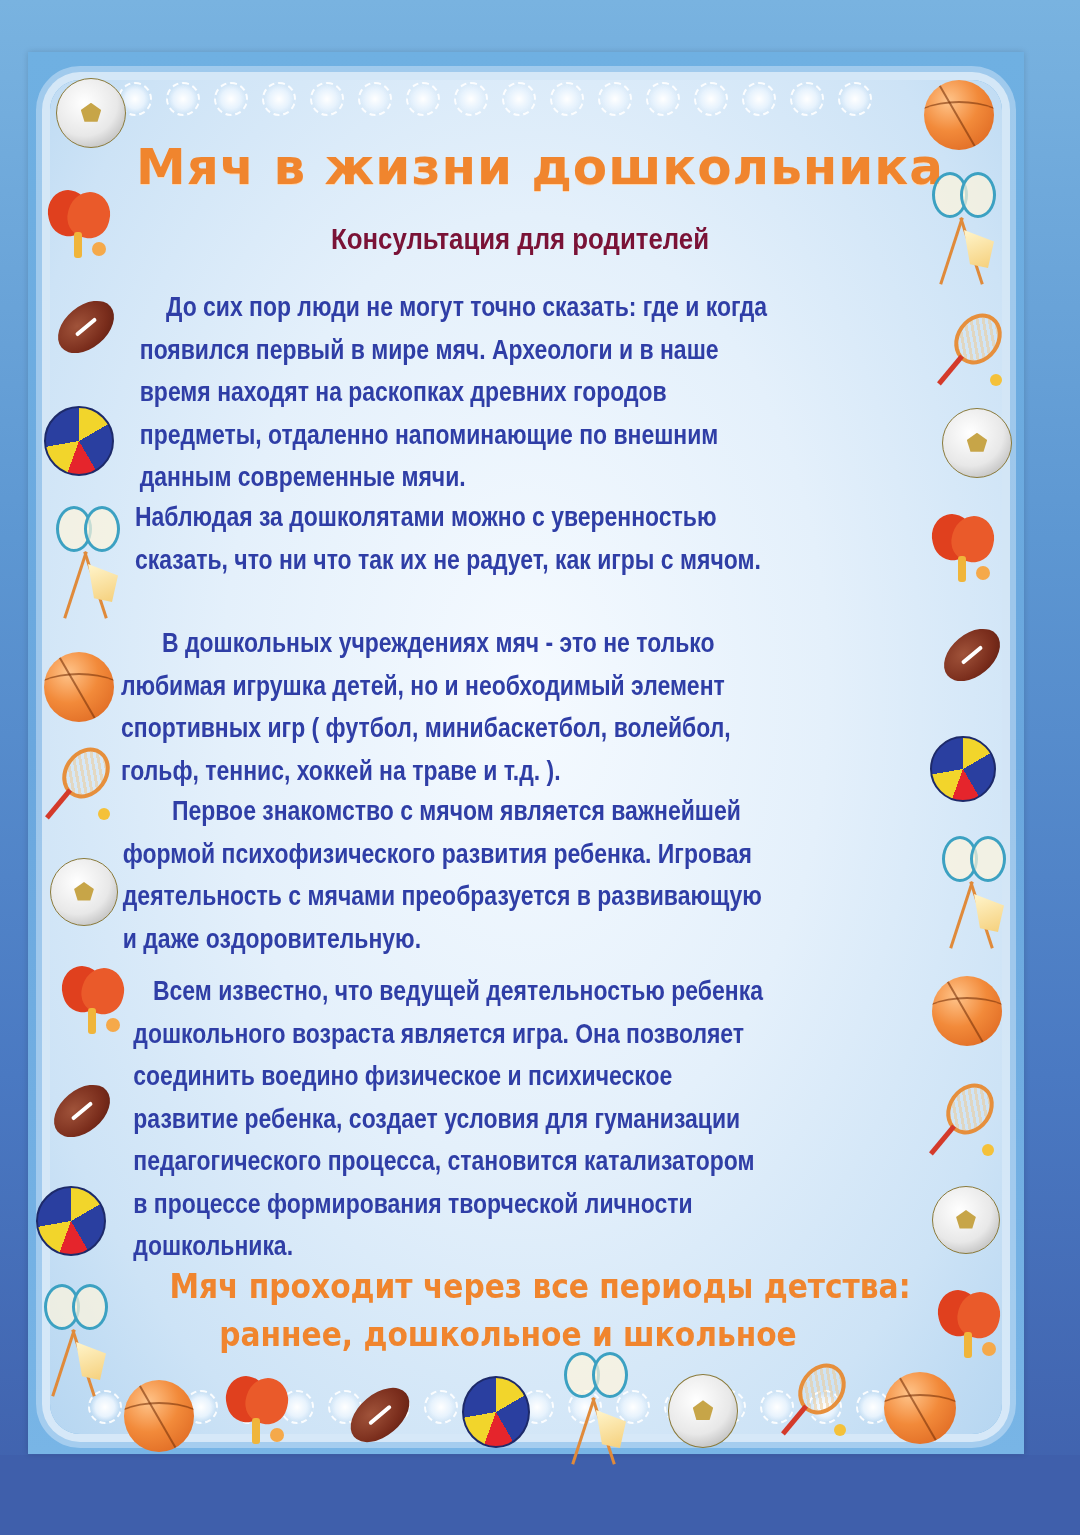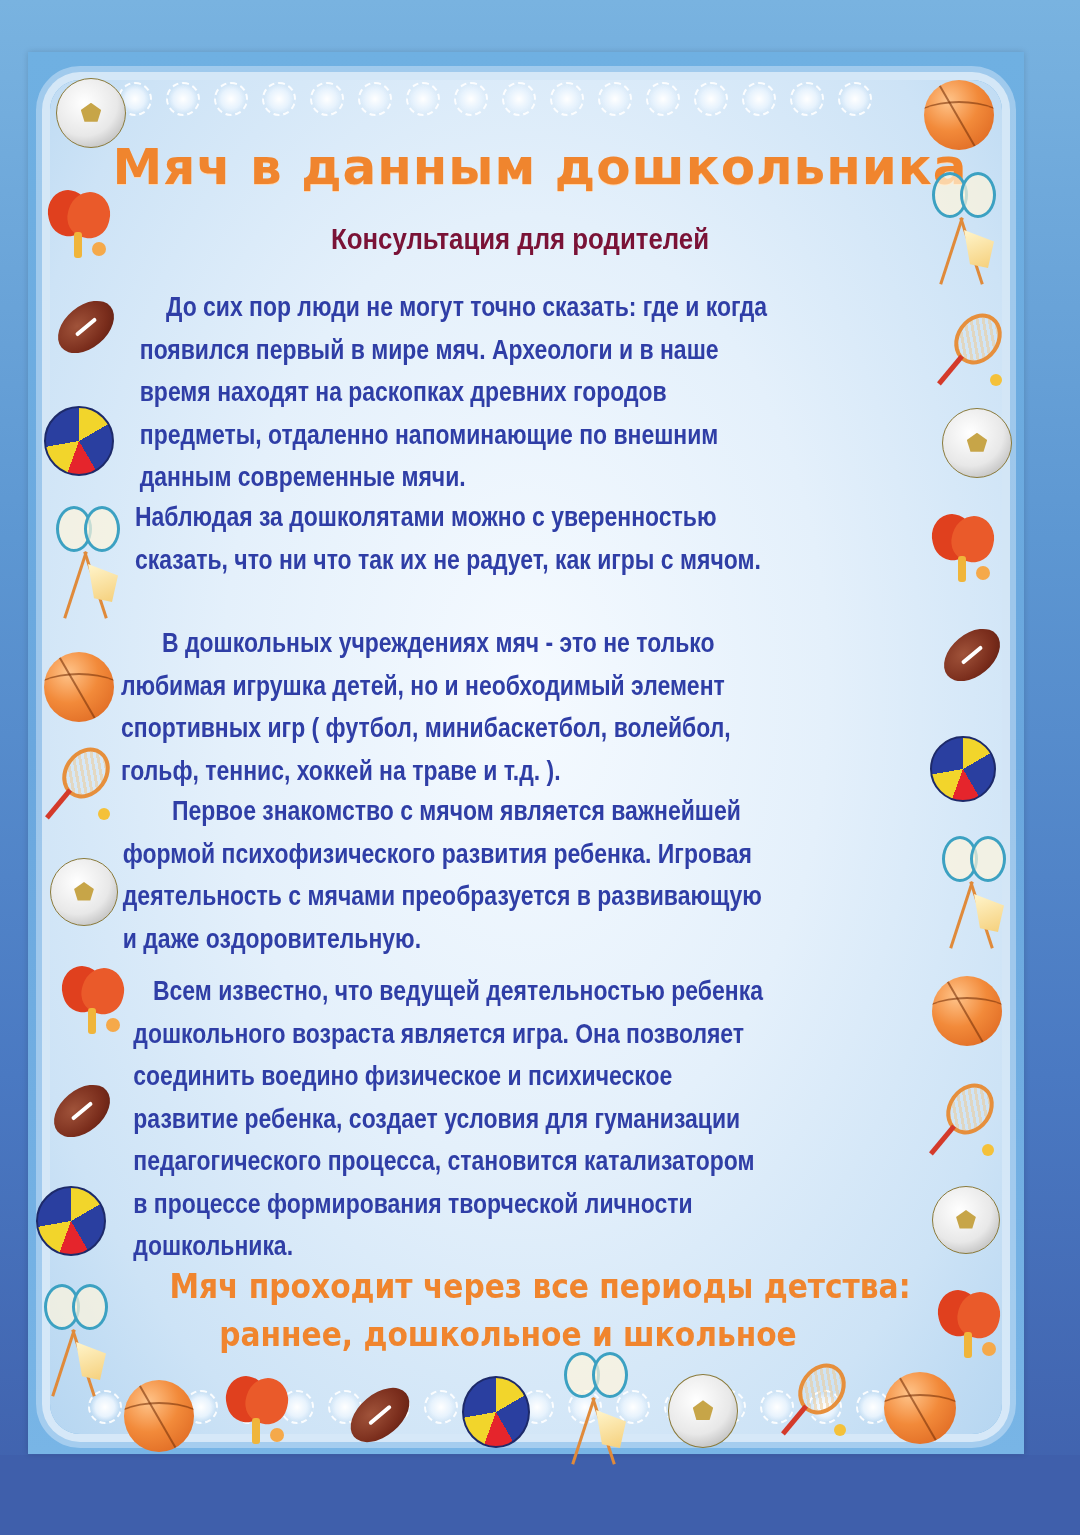--- a/index.html
+++ b/index.html
@@ -114,21 +114,21 @@
       <div class="scallop"></div>
       <div class="scallop"></div>
       <div class="scallop"></div>
       <div class="scallop"></div>
       <div class="scallop"></div>
       <div class="scallop"></div>
       <div class="scallop"></div>
   </div>
 </div>
 
-<div class="title">Мяч в данным дошкольника</div>
+<div class="title">Мяч в жизни дошкольника</div>
 <div class="subtitle">Консультация для родителей</div>
 
 <div class="body-text" style="left:166px; top:286px; transform:scaleX(0.82);">
   <span class="line">До сих пор люди не могут точно сказать: где и когда</span>
   <span class="line" style="margin-left:-32px;">появился первый в мире мяч. Археологи и в наше</span>
   <span class="line" style="margin-left:-32px;">время находят на раскопках древних городов</span>
   <span class="line" style="margin-left:-32px;">предметы, отдаленно напоминающие по внешним</span>
   <span class="line" style="margin-left:-32px;">данным современные мячи.</span>
 </div>
 

